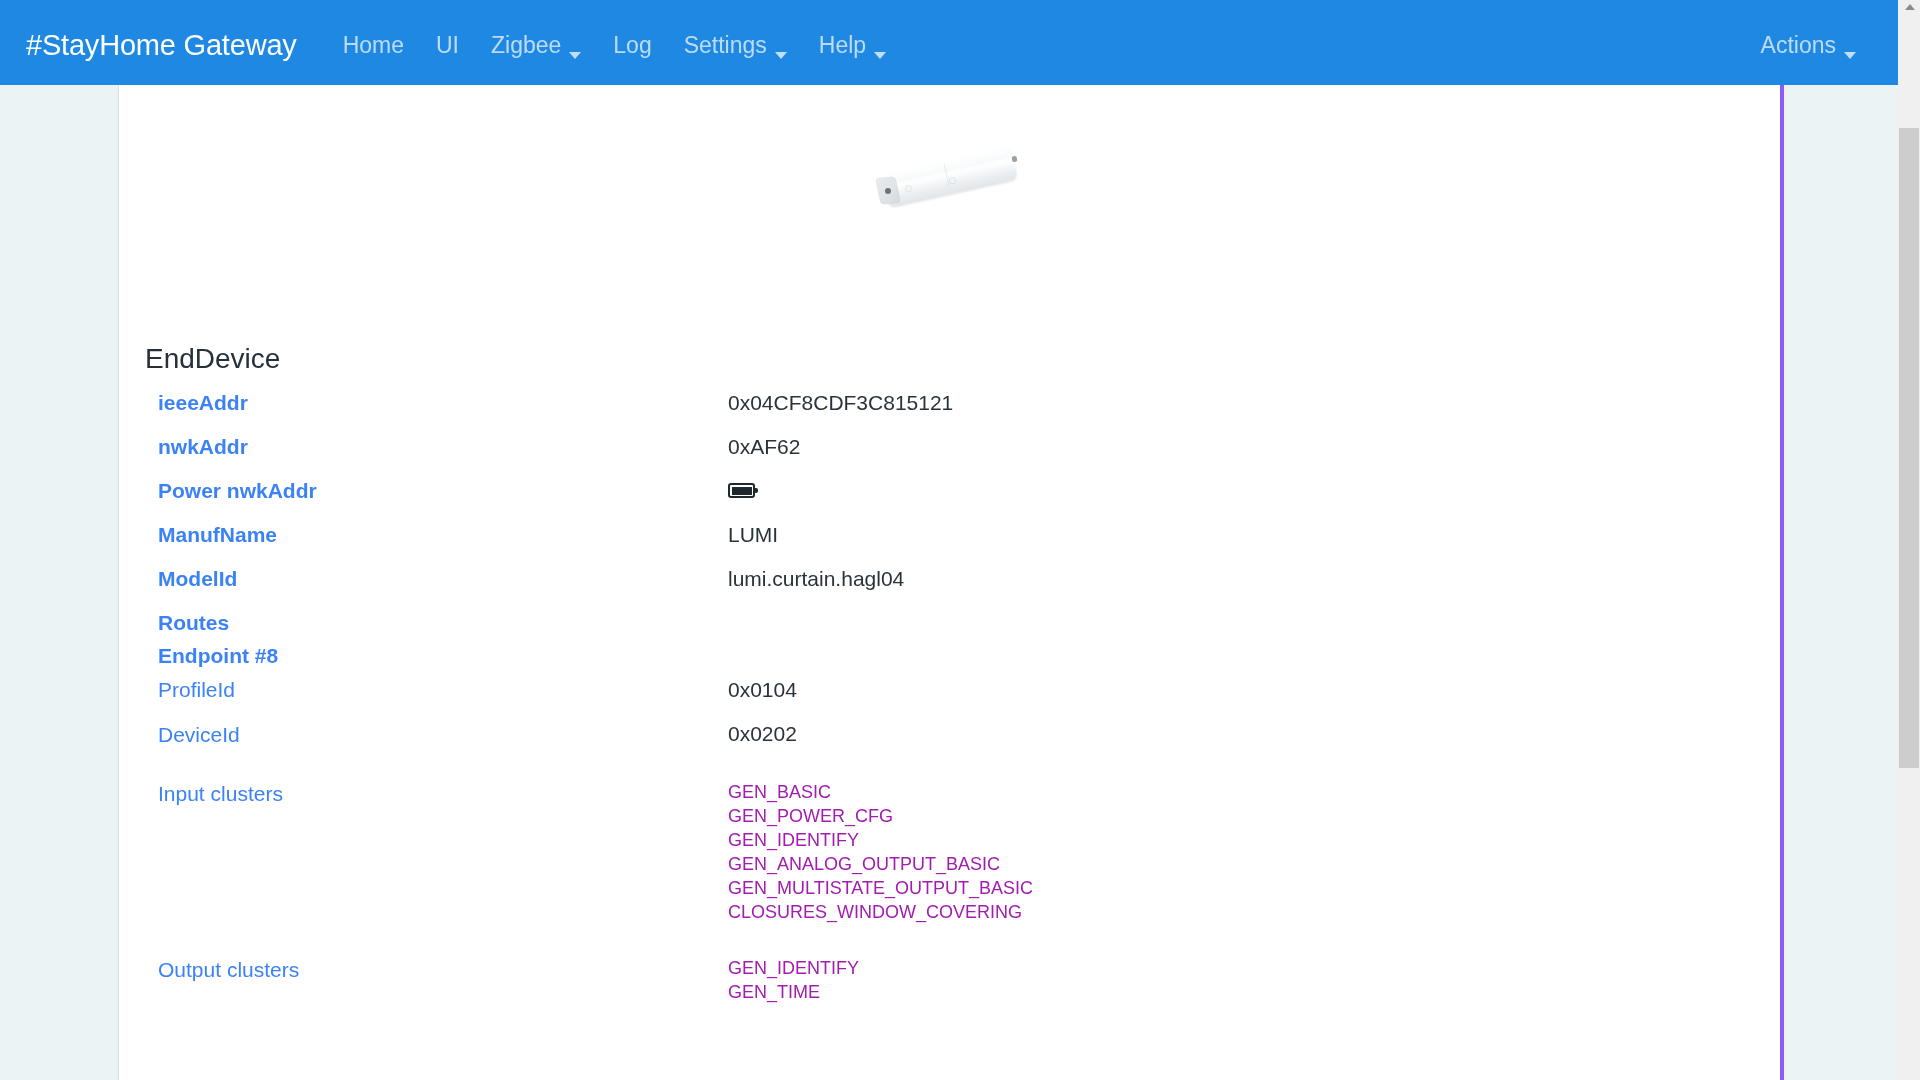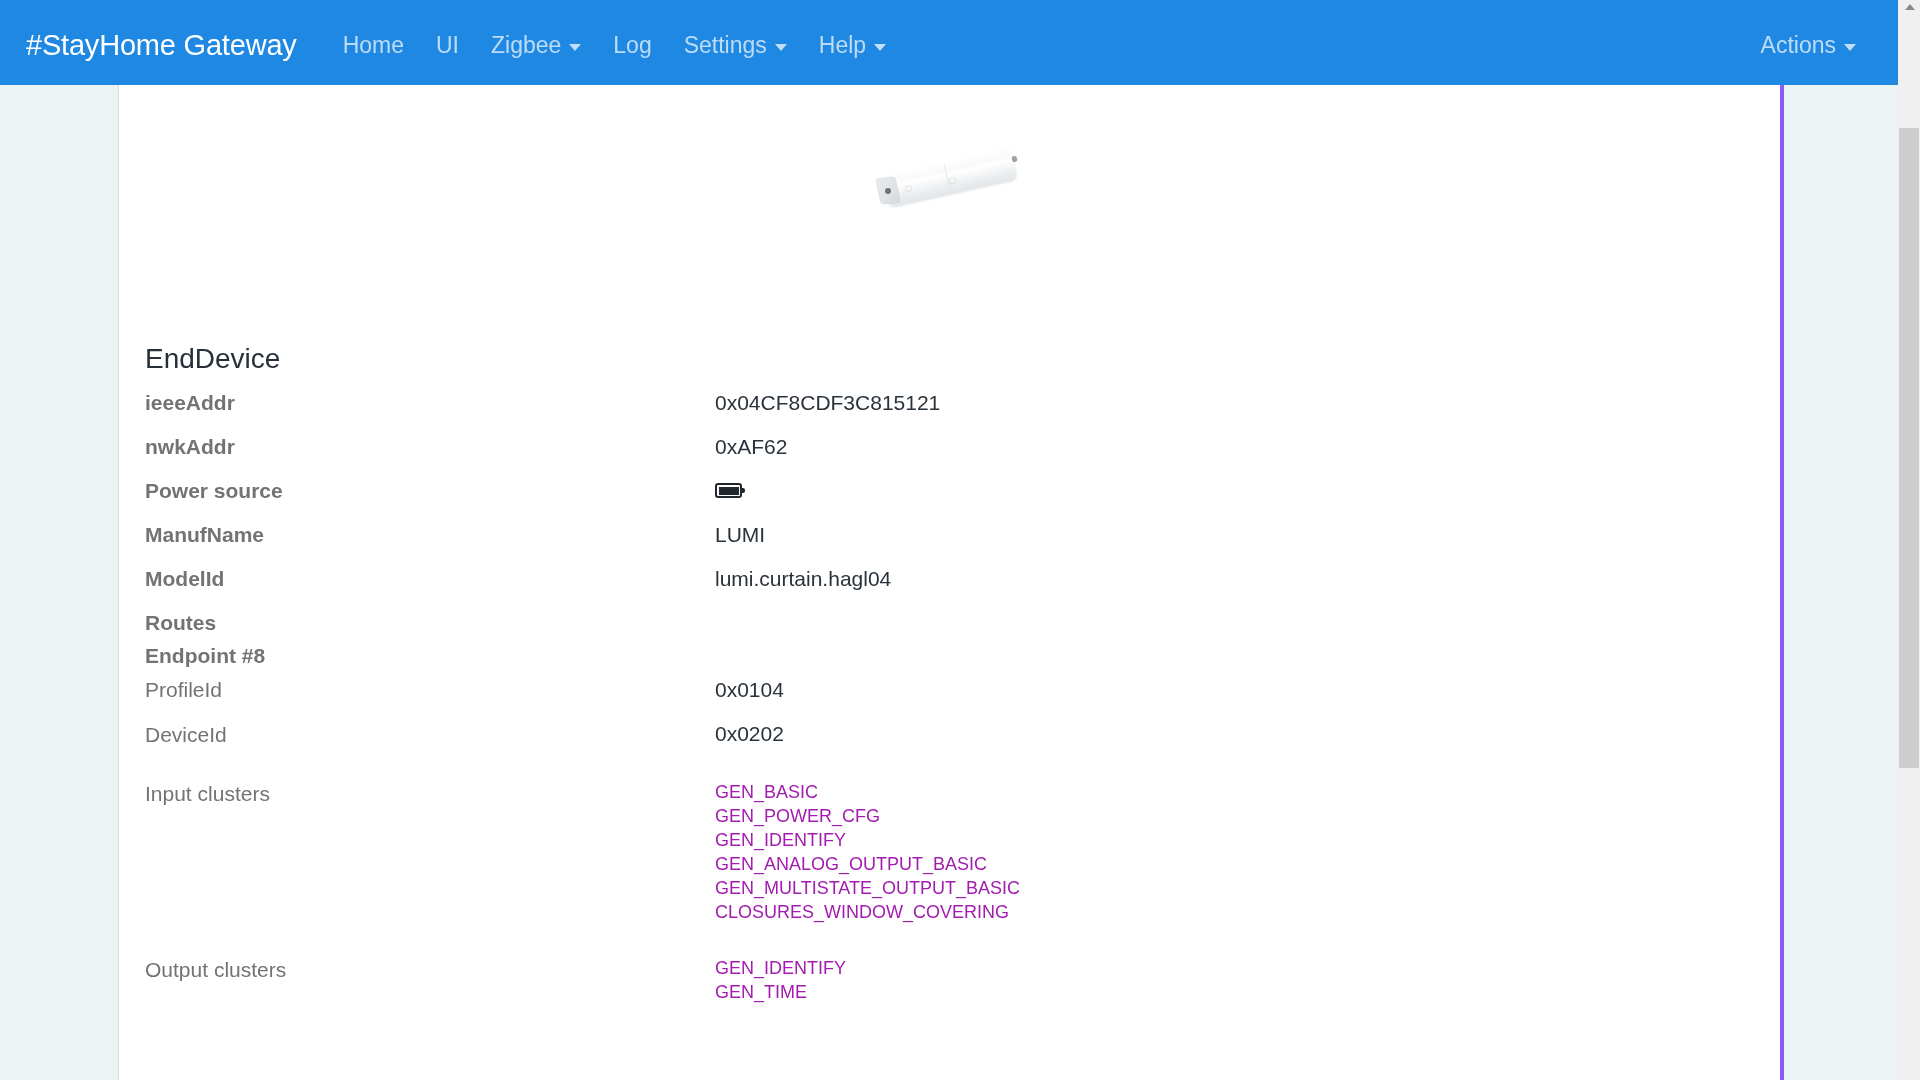--- a/index.html
+++ b/index.html
@@ -37,21 +37,21 @@
     gap: 0px;
   }
   .nav-item {
     color: rgba(255,255,255,0.70);
     font-size: 23px;
     font-weight: 400;
     padding: 4px 16px 4px 16px;
     white-space: nowrap;
     cursor: pointer;
     display: flex;
-    align-items: center;
+    align-items: flex-end;
     gap: 8px;
     text-decoration: none;
   }
   .caret {
     display: inline-block;
     width: 0; height: 0;
     border-left: 6.5px solid transparent;
     border-right: 6.5px solid transparent;
     border-top: 7px solid rgba(255,255,255,0.72);
     margin-top: 4px;
@@ -200,22 +200,23 @@
   .prop-row {
     display: flex;
     align-items: flex-start;
     margin-bottom: 18px;
     min-height: 22px;
   }
   .prop-label {
     width: 570px;
     flex: 0 0 570px;
     font-size: 21px;
-    color: #737373;
+    color: #3b82f6;
     line-height: 26px;
+    margin-left: 13px;
   }
   .prop-label.bold { font-weight: bold; }
   .prop-value {
     font-size: 21px;
     color: #2a333c;
     line-height: 26px;
   }
   .prop-row.tight { margin-bottom: 7px; }
   .prop-row.heading-row { margin-bottom: 8px; }
 
@@ -318,21 +319,21 @@
       <div class="prop-label bold">ieeeAddr</div>
       <div class="prop-value">0x04CF8CDF3C815121</div>
     </div>
 
     <div class="prop-row">
       <div class="prop-label bold">nwkAddr</div>
       <div class="prop-value">0xAF62</div>
     </div>
 
     <div class="prop-row">
-      <div class="prop-label bold">Power source</div>
+      <div class="prop-label bold">Power nwkAddr</div>
       <div class="prop-value">
         <span class="battery-icon">
           <span class="battery-fill"></span>
         </span>
       </div>
     </div>
 
     <div class="prop-row">
       <div class="prop-label bold">ManufName</div>
       <div class="prop-value">LUMI</div>

